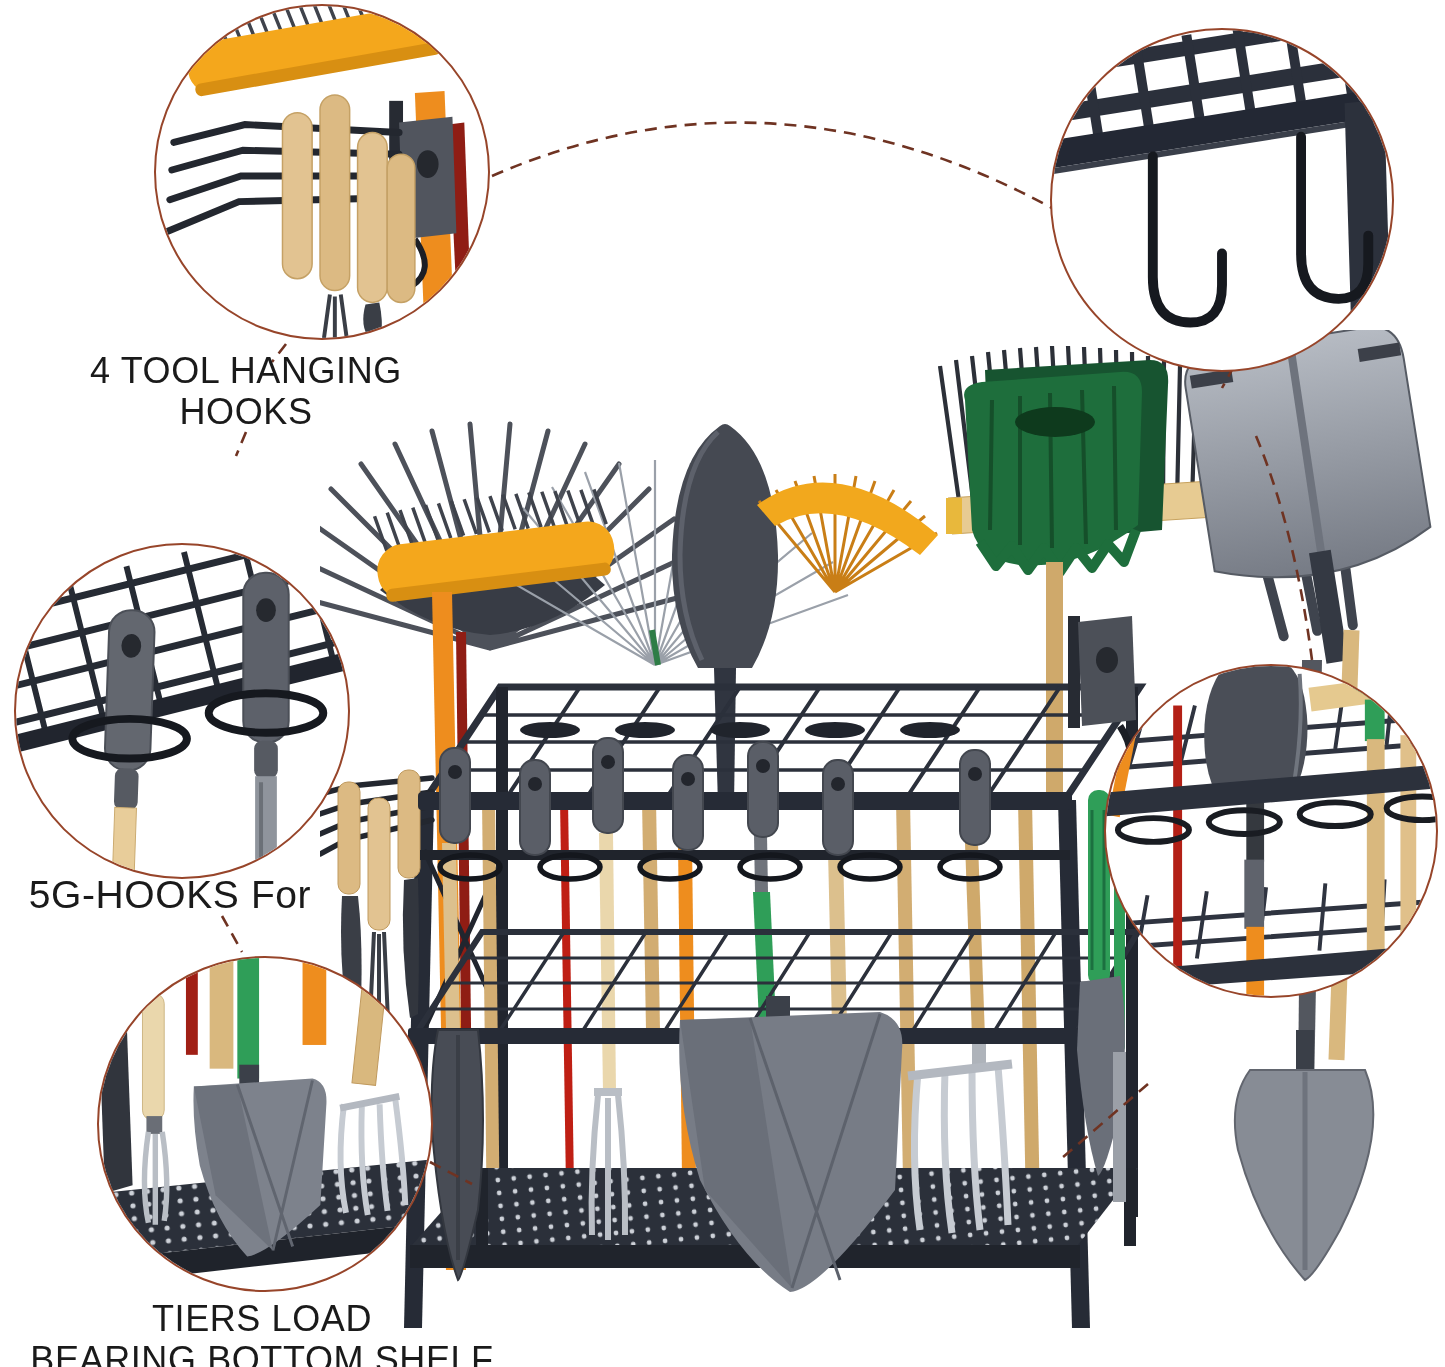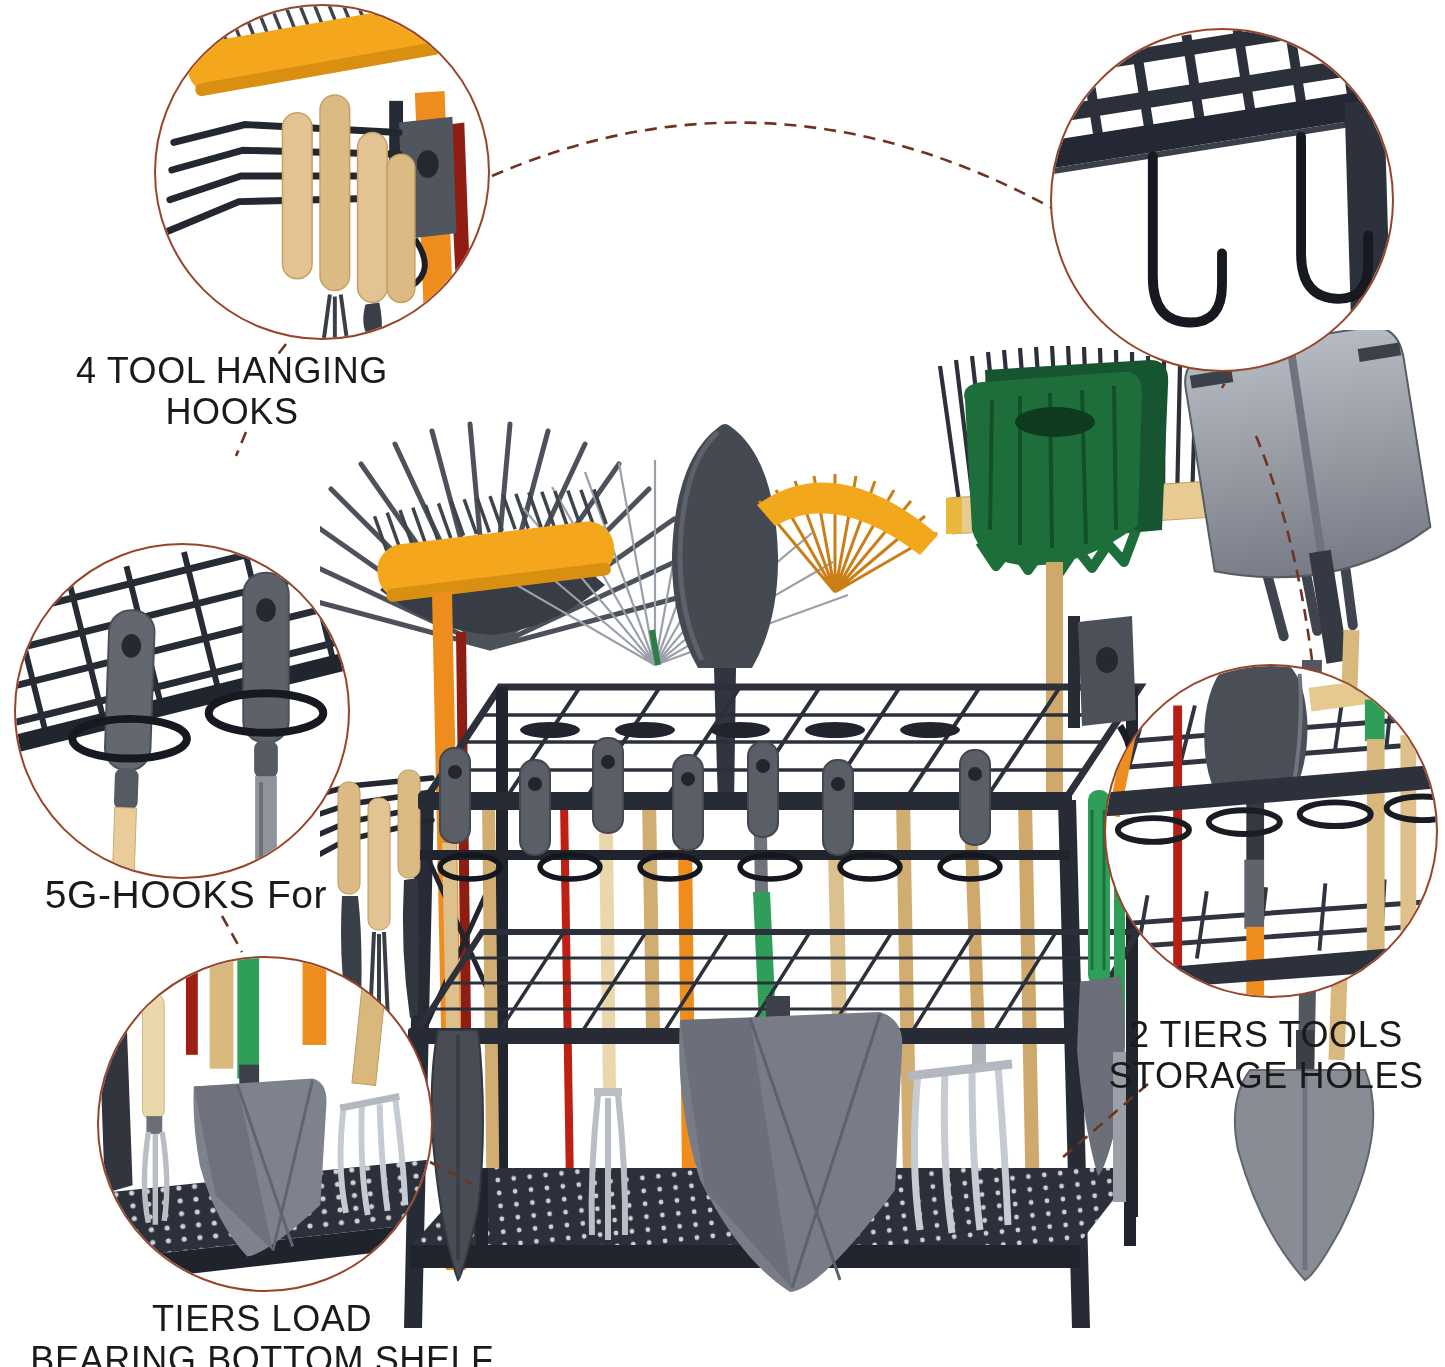--- a/index.html
+++ b/index.html
@@ -8,21 +8,21 @@
   svg{display:block;overflow:hidden;}
   .layer{position:absolute;left:0;top:0;}
   
   .callout-circle{position:absolute;border:2px solid #97452a;border-radius:50%;
                   background:#ffffff;box-sizing:border-box;overflow:hidden;}
   .callout-circle svg{width:100%;height:100%;}
   
   .callout-label{position:absolute;transform:translateX(-50%);text-align:center;
                  color:#1a1a1a;font-weight:500;font-size:36px;line-height:41px;
                  letter-spacing:0.6px;white-space:nowrap;}
-  .callout-label.big{font-size:39px;margin-left:16px;}
+  .callout-label.big{font-size:39px;}
   .dash-small{font-size:0.42em;vertical-align:0.38em;font-weight:700;letter-spacing:0;
               margin:0 6px 0 2px;display:inline-block;}
 </style>
 </head>
 <body>
 
 <div id="page">
 
   <svg class="layer" style="left:320px;top:330px;" width="1120" height="1010" viewBox="0 0 1120 1010">
     <defs>
@@ -362,33 +362,29 @@
       <polygon points="0,310 334,282 334,306 0,330" fill="#2c313c"></polygon>
       <g fill="none" stroke="#191c22" stroke-width="6">
         <ellipse cx="48" cy="166" rx="36" ry="12"></ellipse>
           <ellipse cx="140" cy="158" rx="36" ry="12"></ellipse>
         <ellipse cx="232" cy="150" rx="36" ry="12"></ellipse>
           <ellipse cx="320" cy="144" rx="36" ry="12"></ellipse>
       </g>
     </svg>
   </div>
 
-  <div class="callout-label" style="left:232px;top:350px;">
+  <div class="callout-label" style="left:246px;top:350px;">
     <div>4 TOOL HANGING</div>
     <div>HOOKS</div>
   </div>
 
 
   <div class="callout-label big" style="left:170px;top:874px;">
     <div>5G-HOOKS For</div>
   </div>
 
-  <div class="callout-label" style="left:1266px;top:1014px;">
-    <div>2 TIERS TOOLS</div>
-    <div>STORAGE HOLES</div>
-  </div>
 
   <div class="callout-label" style="left:262px;top:1298px;">
     <div>TIERS LOAD</div>
     <div>BEARING BOTTOM SHELF</div>
   </div>
 
 </div>
 
 </body></html>

